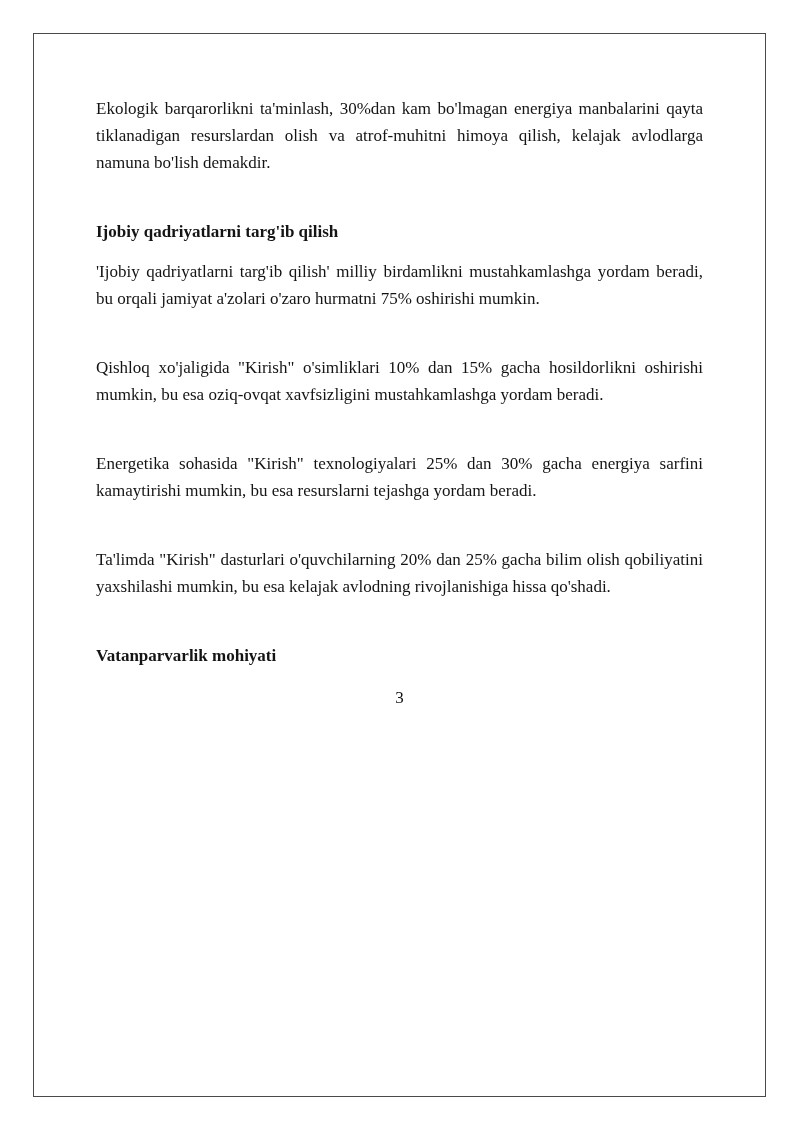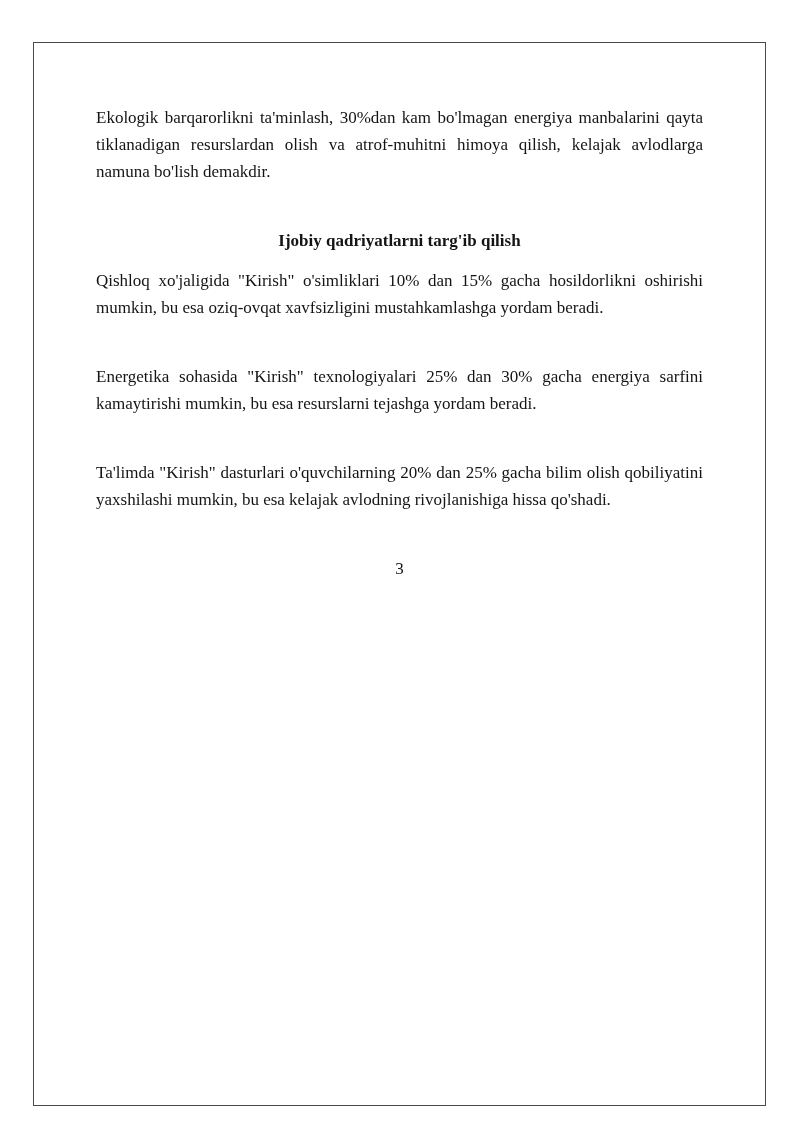--- a/index.html
+++ b/index.html
@@ -11,41 +11,41 @@
     height: 1131px;
     background: #ffffff;
     font-family: "Liberation Serif", serif;
     color: #141414;
     position: relative;
     overflow: hidden;
   }
   .page-border {
     position: absolute;
     left: 33px;
-    top: 42px;
+    top: 33px;
     width: 733px;
     height: 1064px;
     border: 1px solid #4a4a4a;
     box-sizing: border-box;
     background: #ffffff;
   }
   .page-content {
     padding: 61px 62px 0 62px;
   }
   .doc-paragraph {
     font-size: 17px;
     line-height: 27px;
     text-align: justify;
     margin: 0 0 42px 0;
   }
   .doc-heading {
     font-size: 17px;
     line-height: 27px;
     font-weight: bold;
-    text-align: center;
+    text-align: left;
     margin: 0 0 13px 0;
   }
   .page-footer {
     text-align: center;
     font-size: 17px;
     line-height: 27px;
     margin-top: 15px;
   }
 </style>
 </head>
@@ -53,25 +53,27 @@
 
 <div class="page-border">
   <div class="page-content">
 
     <p class="doc-paragraph">Ekologik barqarorlikni ta'minlash, 30%dan kam bo'lmagan energiya manbalarini qayta tiklanadigan resurslardan olish va atrof-muhitni himoya qilish, kelajak avlodlarga namuna bo'lish demakdir.</p>
 
     <h2 class="doc-heading">Ijobiy qadriyatlarni targ'ib qilish</h2>
 
 
 
+    <p class="doc-paragraph">'Ijobiy qadriyatlarni targ'ib qilish' milliy birdamlikni mustahkamlashga yordam beradi, bu orqali jamiyat a'zolari o'zaro hurmatni 75% oshirishi mumkin.</p>
 
 
     <p class="doc-paragraph">Qishloq xo'jaligida "Kirish" o'simliklari 10% dan 15% gacha hosildorlikni oshirishi mumkin, bu esa oziq-ovqat xavfsizligini mustahkamlashga yordam beradi.</p>
 
     <p class="doc-paragraph">Energetika sohasida "Kirish" texnologiyalari 25% dan 30% gacha energiya sarfini kamaytirishi mumkin, bu esa resurslarni tejashga yordam beradi.</p>
 
     <p class="doc-paragraph">Ta'limda "Kirish" dasturlari o'quvchilarning 20% dan 25% gacha bilim olish qobiliyatini yaxshilashi mumkin, bu esa kelajak avlodning rivojlanishiga hissa qo'shadi.</p>
 
+    <h2 class="doc-heading">Vatanparvarlik mohiyati</h2>
 
     <div class="page-footer">3</div>
 
   </div>
 </div>
 
 </body></html>

